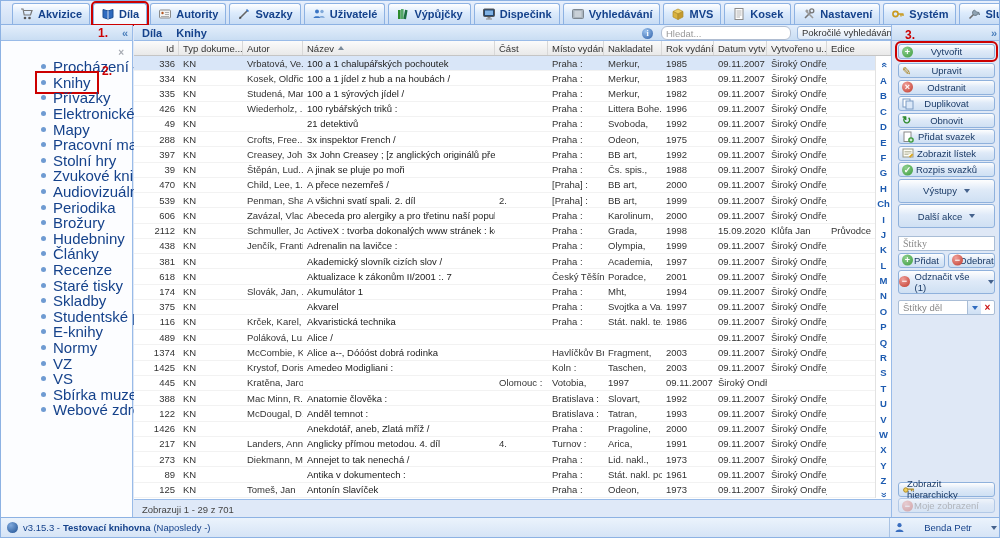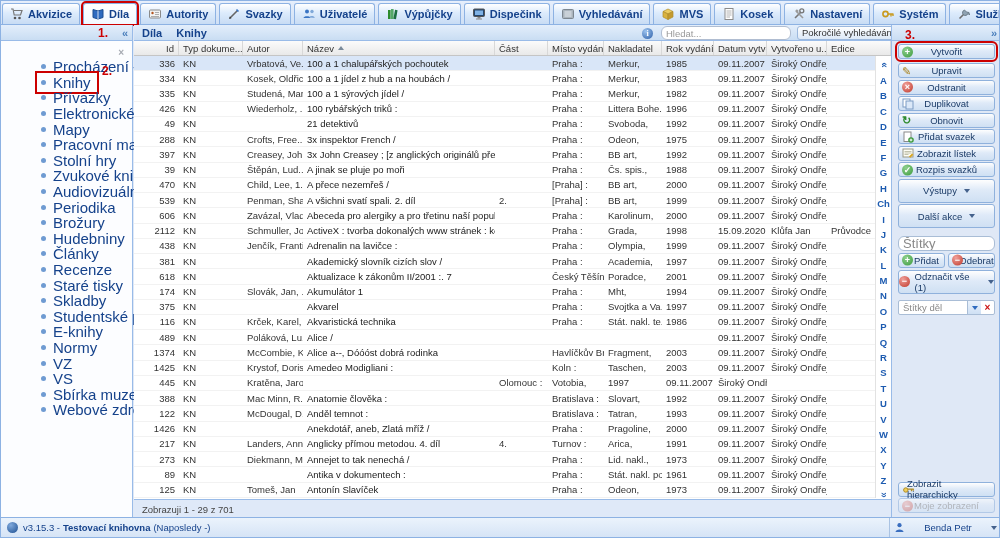--- a/index.html
+++ b/index.html
@@ -4,21 +4,21 @@
 <style>
   * { margin:0; padding:0; box-sizing:border-box; }
   html,body { background:#eef3fa; }
   body { font-family:"Liberation Sans", sans-serif; }
   #app { position:relative; width:1000px; height:538px; background:#dfe8f6; overflow:hidden;
          border:1px solid #8db2e3; }
 
   
   .tabbar { position:absolute; left:0; top:0; width:1000px; height:24px;
             background:linear-gradient(#e7effc,#cfe0f5); border-bottom:1px solid #8db2e3;
-            display:flex; align-items:flex-end; gap:3px; padding-left:1px; }
+            display:flex; align-items:flex-end; gap:3px; padding-left:11px; }
   .tab { height:21px; display:inline-flex; align-items:center; gap:4px; padding:0 7px;
          background:linear-gradient(#ffffff,#dcebfc 45%,#c8dcf4); border:1px solid #8db2e3;
          border-bottom:none; border-radius:3px 3px 0 0; font-size:11px; font-weight:bold;
          color:#15428b; cursor:pointer; white-space:nowrap; }
   .tab.active { background:linear-gradient(#ffffff,#f2f8ff); outline:2px solid #cc0000; outline-offset:0; }
   .ti { width:14px; height:14px; flex:0 0 14px; }
 
   
   .pheader { height:16px; background:linear-gradient(#e3eefb,#c9ddf3); border-bottom:1px solid #99bbe8;
              display:flex; align-items:center; font-size:11px; color:#15428b; }
@@ -99,22 +99,22 @@
   .rp-btn.create { margin-top:3px; margin-bottom:4px; outline:2px solid #cc0000; outline-offset:1px; }
   .rp-btn.tall { height:24px; justify-content:center; gap:7px; }
   .dd-arrow { width:0; height:0; border-left:3.5px solid transparent; border-right:3.5px solid transparent;
               border-top:4px solid #44618c; }
   .rp-btn.disabled { opacity:.55; color:#8a8a8a; cursor:default; }
   .cic { display:inline-block; width:11px; height:11px; border-radius:50%; color:#fff; text-align:center;
          font:bold 9px/11px "Liberation Sans",sans-serif; }
   .cic.green { background:radial-gradient(circle at 35% 30%, #8ed08e, #3c9a3c); }
   .cic.red { background:radial-gradient(circle at 35% 30%, #f0a09a, #c0392b); }
   .glyph-ic { font-size:11px; line-height:11px; }
-  .tags-input { height:15px; margin:6px 6px 2px; border:1px solid #a9bdd6; border-radius:6px;
-                font-size:13px; color:#777; padding:0 4px; font-family:Liberation Sans, sans-serif; }
+  .tags-input { height:15px; margin:6px 6px 2px; border:1px solid #a9bdd6; border-radius:0;
+                font-size:10px; color:#777; padding:0 4px; font-family:Liberation Serif, serif; }
   .tags-input::placeholder { color:#888; }
   .tag-row { display:flex; gap:3px; margin:0 6px 2px; }
   .tag-row .rp-btn { flex:1; margin:0; }
   .combo { display:flex; align-items:stretch; height:15px; margin:5px 6px 0; background:#fff;
            border:1px solid #a9bdd6; border-radius:2px; }
   .combo .ctxt { flex:1; font-size:9.5px; color:#888; padding:1px 4px; white-space:nowrap; overflow:hidden; }
   .combo .cdd { width:14px; background:linear-gradient(#eaf2fc,#cfe0f4); border-left:1px solid #a9bdd6;
                 display:flex; align-items:center; justify-content:center; cursor:pointer; }
   .combo .cdd .dd-arrow { border-top-color:#2f6bbf; }
   .combo .cx { width:13px; display:flex; align-items:center; justify-content:center; color:#cc1111;

